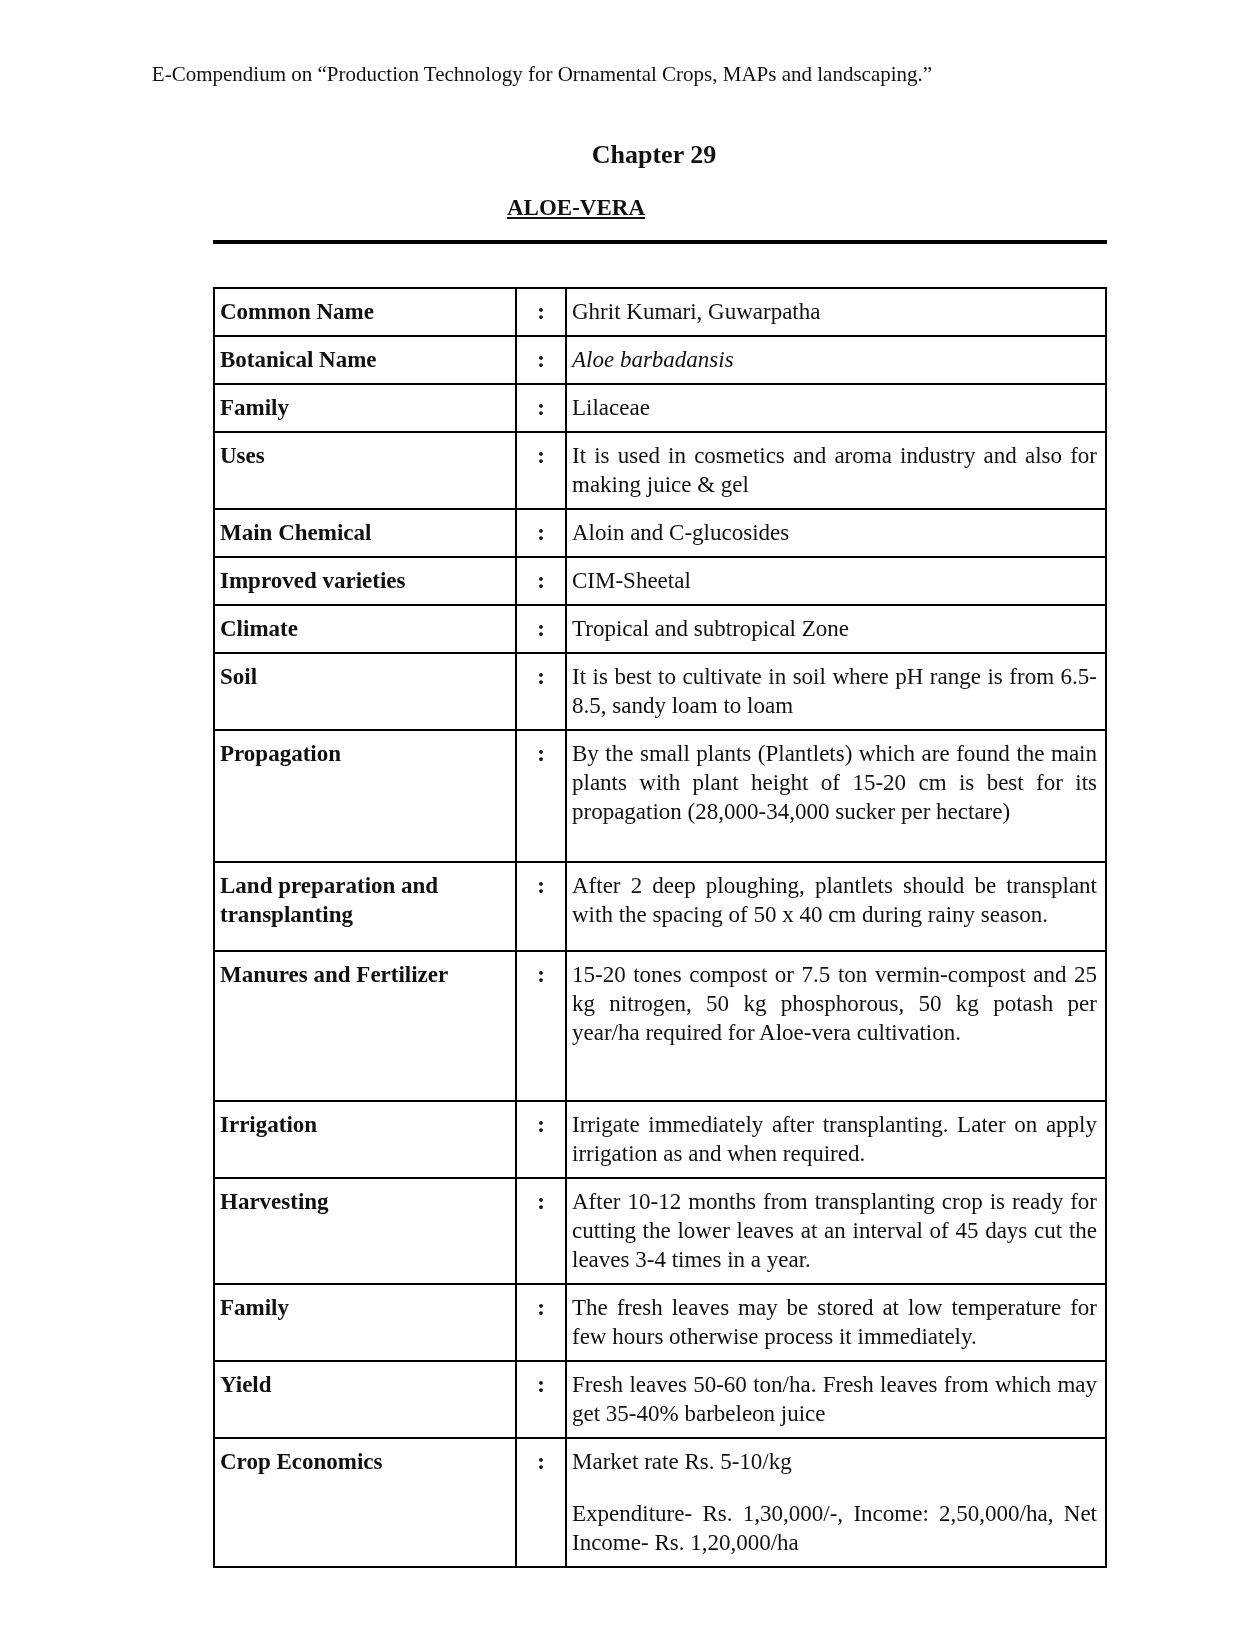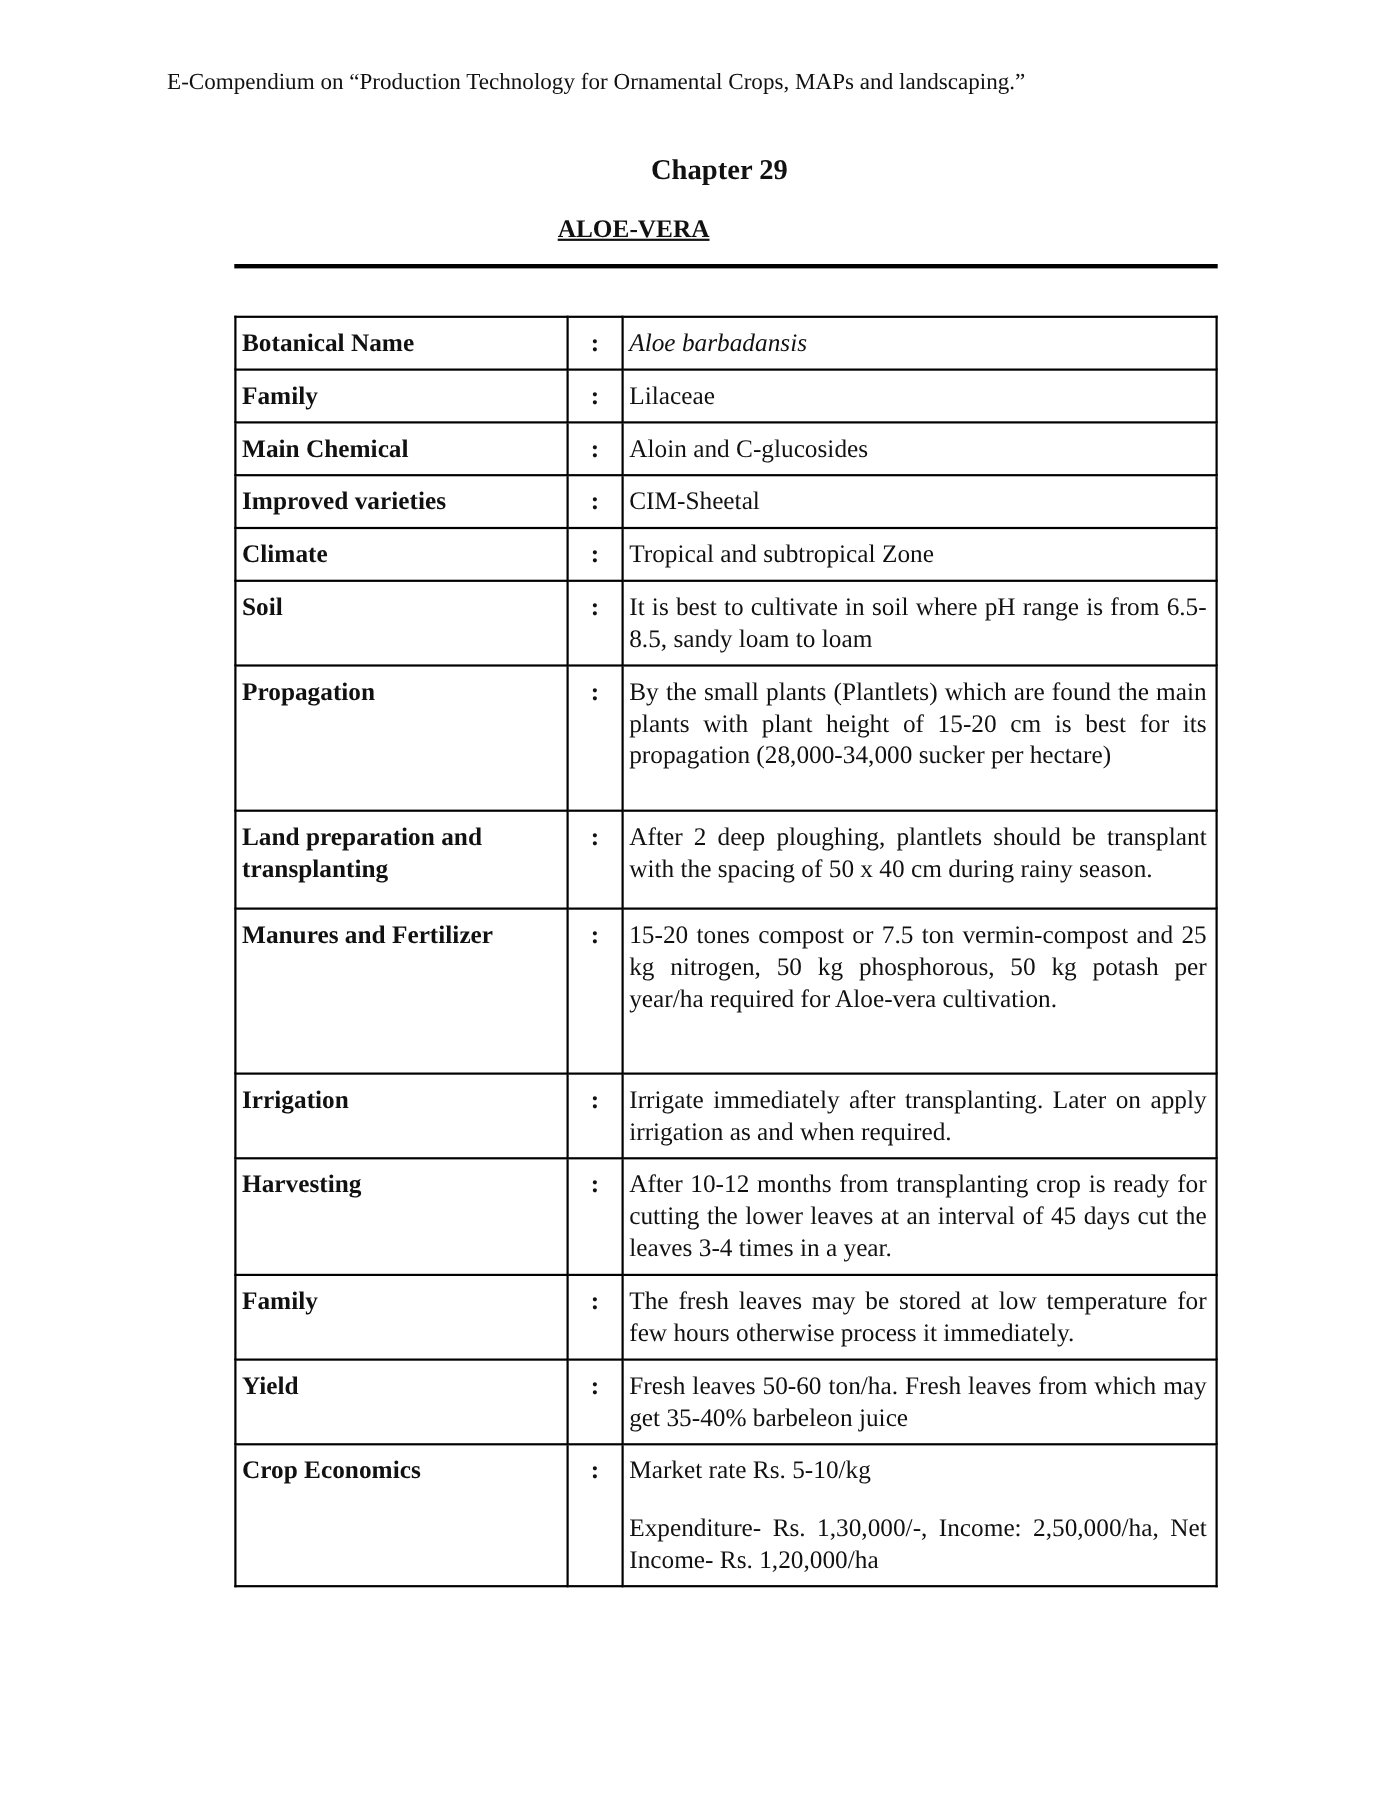--- a/index.html
+++ b/index.html
@@ -20,28 +20,38 @@
 <body>
 
 <div class="header">E-Compendium on “Production Technology for Ornamental Crops, MAPs and landscaping.”</div>
 <div class="chapter">Chapter 29</div>
 <div class="title">ALOE-VERA</div>
 <div class="rule"></div>
 
 <table>
   <tbody>
     <tr style="height:46px">
+      <td class="label">Common Name</td>
+      <td class="colon">:</td>
+      <td class="value">Ghrit Kumari, Guwarpatha</td>
+    </tr>
+    <tr style="height:46px">
       <td class="label">Botanical Name</td>
       <td class="colon">:</td>
       <td class="value italic">Aloe barbadansis</td>
     </tr>
     <tr style="height:46px">
       <td class="label">Family</td>
       <td class="colon">:</td>
       <td class="value">Lilaceae</td>
+    </tr>
+    <tr style="height:74px">
+      <td class="label">Uses</td>
+      <td class="colon">:</td>
+      <td class="value">It is used in cosmetics and aroma industry and also for making juice &amp; gel</td>
     </tr>
     <tr style="height:46px">
       <td class="label">Main Chemical</td>
       <td class="colon">:</td>
       <td class="value">Aloin and C-glucosides</td>
     </tr>
     <tr style="height:46px">
       <td class="label">Improved varieties</td>
       <td class="colon">:</td>
       <td class="value">CIM-Sheetal</td>

